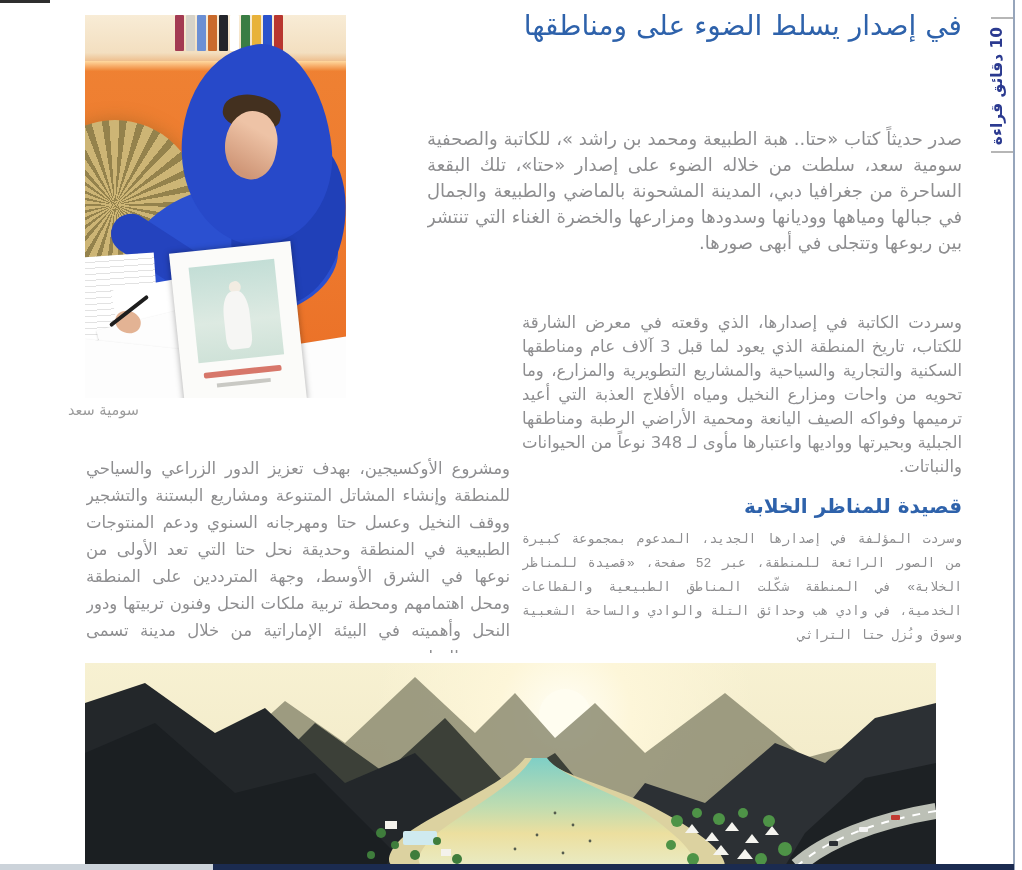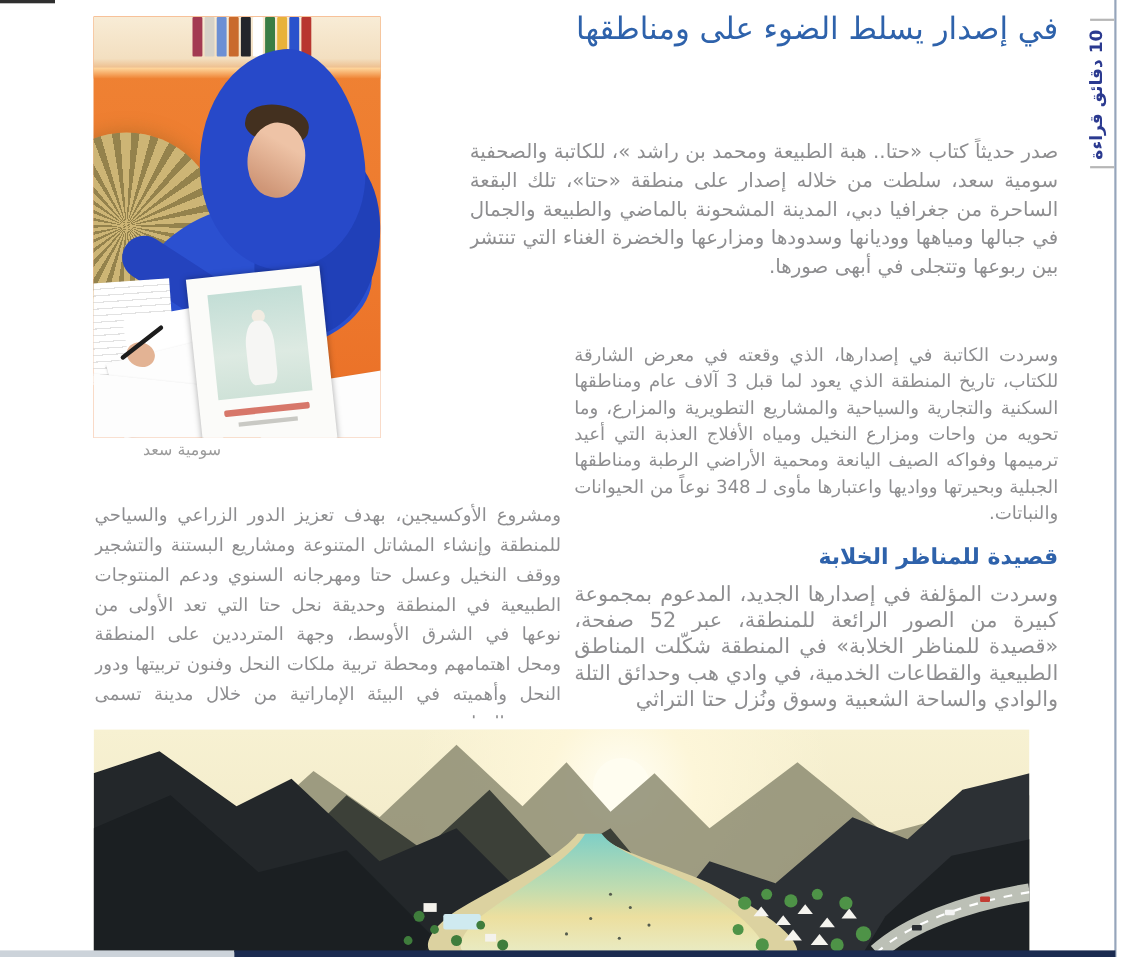--- a/index.html
+++ b/index.html
@@ -19,23 +19,23 @@
   .kicker{position:absolute;top:6px;right:60px;width:520px;text-align:right;
       color:#2e62ab;font-size:28px;line-height:40px;}
   .title{position:absolute;top:50px;right:60px;width:600px;text-align:right;
       color:#2a318c;font-size:38px;font-weight:bold;line-height:52px;}
   
   .para{color:#8e8e90;text-align:justify;direction:rtl;position:absolute;overflow:hidden;}
   .lead{top:126px;right:60px;width:535px;height:160px;font-size:18px;line-height:26px;}
   .p-right-1{top:311px;right:60px;width:440px;height:172px;font-size:16.5px;line-height:24px;}
   .subheading{position:absolute;top:494px;right:60px;width:440px;
       color:#2e62ab;font-size:20px;font-weight:bold;}
-  .p-right-2{top:528px;right:60px;width:440px;height:128px;font-size:19px;line-height:24px;}
+  .p-right-2{top:528px;right:60px;width:440px;height:128px;font-size:13px;line-height:24px;font-family:Liberation Mono, monospace;}
   .p-left{top:455px;left:86px;width:424px;height:198px;font-size:16.5px;line-height:27px;}
-  .photo-caption{position:absolute;top:402px;right:592px;width:300px;text-align:left;
+  .photo-caption{position:absolute;top:402px;right:654px;width:300px;text-align:left;
       color:#9b9b9b;font-size:14.5px;}
   
   .author-photo{position:absolute;left:85px;top:15px;width:261px;height:383px;overflow:hidden;
       background:linear-gradient(180deg,#ef8334 0%,#ee7a2e 55%,#ea6f26 100%);}
   .shelf{position:absolute;left:0;top:0;width:100%;height:54px;
       background:linear-gradient(180deg,#f8ecd6 0%,#f3dfc0 70%,#e9a05e 100%);}
   .spines{position:absolute;top:0;height:36px;display:flex;}
   .spines div{width:9px;margin-left:2px;border-radius:1px;}
   .shelf-glow{position:absolute;left:0;top:46px;width:100%;height:10px;
       background:linear-gradient(180deg,#ffd9a0,#ef8334);}
@@ -135,21 +135,21 @@
       <div class="fore-photo">
         <div class="robe-head"></div>
         <div class="robe"></div>
       </div>
       <div class="fore-line"></div>
       <div class="fore-line2"></div>
     </div>
   </div>
   <div class="photo-caption">سومية سعد</div>
 
-  <div class="para lead">صدر حديثاً كتاب «حتا.. هبة الطبيعة ومحمد بن راشد »، للكاتبة والصحفية سومية سعد، سلطت من خلاله إصدار على منطقة «حتا»، تلك البقعة الساحرة من جغرافيا دبي، المدينة المشحونة بالماضي والطبيعة والجمال في جبالها ومياهها ووديانها وسدودها ومزارعها والخضرة الغناء التي تنتشر بين ربوعها وتتجلى في أبهى صورها.</div>
+  <div class="para lead">صدر حديثاً كتاب «حتا.. هبة الطبيعة ومحمد بن راشد »، للكاتبة والصحفية سومية سعد، سلطت من خلاله الضوء على إصدار «حتا»، تلك البقعة الساحرة من جغرافيا دبي، المدينة المشحونة بالماضي والطبيعة والجمال في جبالها ومياهها ووديانها وسدودها ومزارعها والخضرة الغناء التي تنتشر بين ربوعها وتتجلى في أبهى صورها.</div>
   <div class="para p-right-1">وسردت الكاتبة في إصدارها، الذي وقعته في معرض الشارقة للكتاب، تاريخ المنطقة الذي يعود لما قبل 3 آلاف عام ومناطقها السكنية والتجارية والسياحية والمشاريع التطويرية والمزارع، وما تحويه من واحات ومزارع النخيل ومياه الأفلاج العذبة التي أعيد ترميمها وفواكه الصيف اليانعة ومحمية الأراضي الرطبة ومناطقها الجبلية وبحيرتها وواديها واعتبارها مأوى لـ 348 نوعاً من الحيوانات والنباتات.</div>
   <div class="subheading">قصيدة للمناظر الخلابة</div>
   <div class="para p-right-2">وسردت المؤلفة في إصدارها الجديد، المدعوم بمجموعة كبيرة من الصور الرائعة للمنطقة، عبر 52 صفحة، «قصيدة للمناظر الخلابة» في المنطقة شكّلت المناطق الطبيعية والقطاعات الخدمية، في وادي هب وحدائق التلة والوادي والساحة الشعبية وسوق ونُزل حتا التراثي</div>
   <div class="para p-left">ومشروع الأوكسيجين، بهدف تعزيز الدور الزراعي والسياحي للمنطقة وإنشاء المشاتل المتنوعة ومشاريع البستنة والتشجير ووقف النخيل وعسل حتا ومهرجانه السنوي ودعم المنتوجات الطبيعية في المنطقة وحديقة نحل حتا التي تعد الأولى من نوعها في الشرق الأوسط، وجهة المترددين على المنطقة ومحل اهتمامهم ومحطة تربية ملكات النحل وفنون تربيتها ودور النحل وأهميته في البيئة الإماراتية من خلال مدينة تسمى «مدينة النحل».</div>
 
   <div class="landscape">
     <svg width="851" height="203" viewBox="0 0 851 203" preserveAspectRatio="none">
       <defs>
         <linearGradient id="sky" x1="0" y1="0" x2="0" y2="1">
           <stop offset="0" stop-color="#f7f1d2"></stop>

